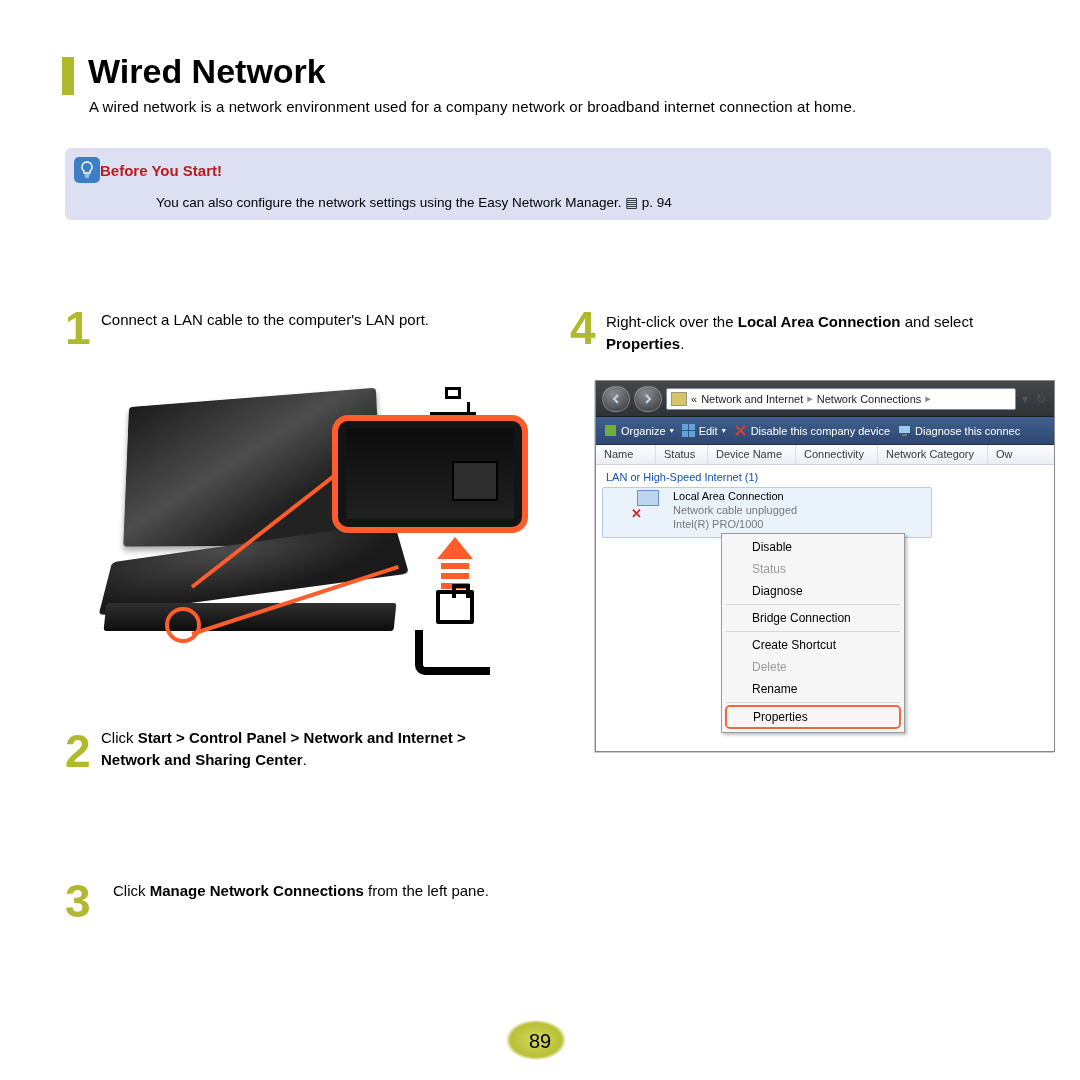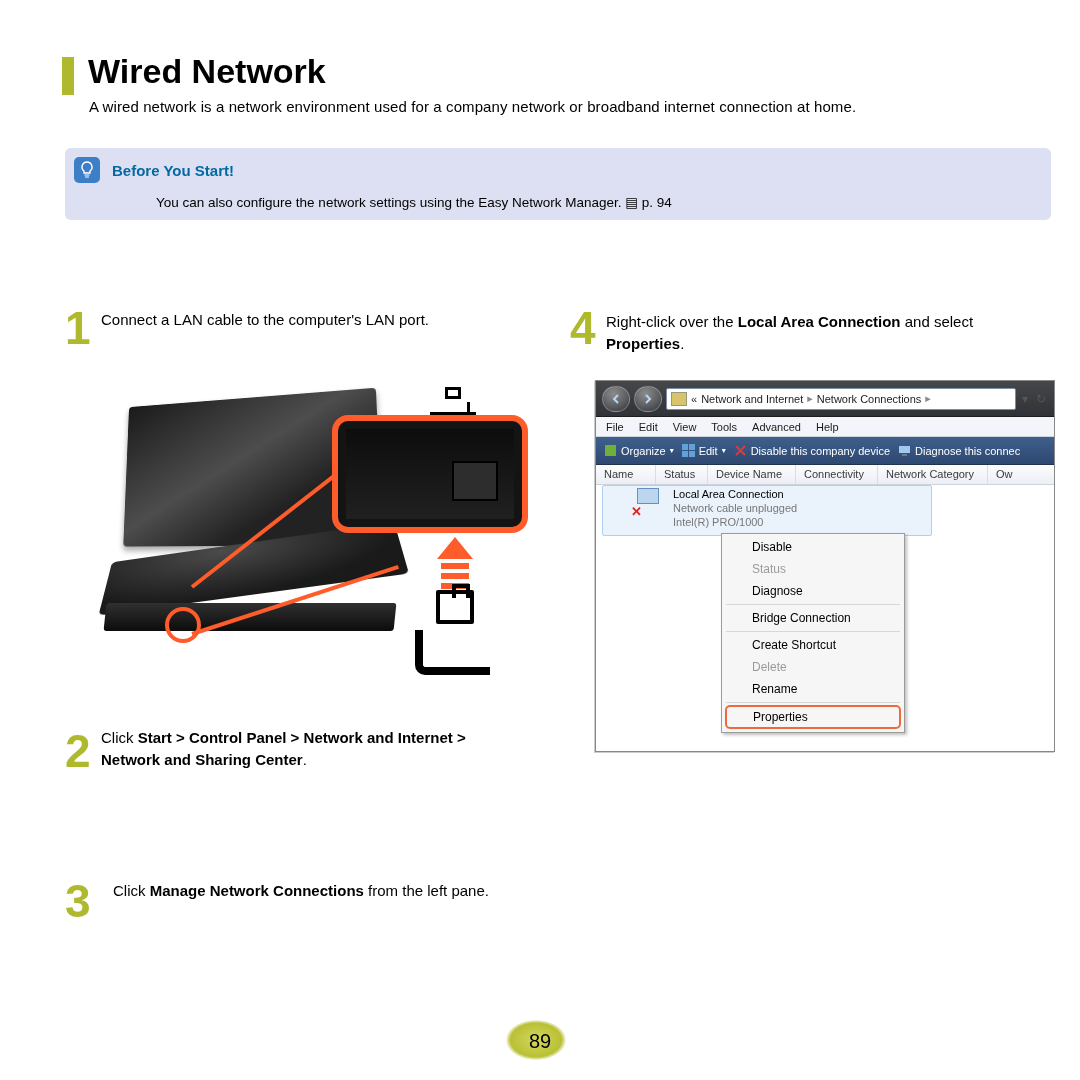--- a/index.html
+++ b/index.html
@@ -53,25 +53,25 @@
     height: 26px;
     background: #3d7fc6;
     border-radius: 5px;
     display: flex;
     align-items: center;
     justify-content: center;
   }
   .bulb-box svg { width: 14px; height: 18px; }
   .before-title {
     position: absolute;
-    left: 112px;
+    left: 100px;
     top: 162px;
     font-size: 15px;
     font-weight: bold;
-    color: #0369a1;
+    color: #b91c1c;
   }
   .before-body {
     position: absolute;
     left: 112px;
     top: 194px;
     font-size: 13.5px;
     color: #000;
     margin-left: 44px;
   }
 
@@ -314,28 +314,20 @@
       <span class="folder-ico"></span>
       <span>«</span>
       <span style="margin-left:4px">Network and Internet</span>
       <span class="sep">▸</span>
       <span>Network Connections</span>
       <span class="sep">▸</span>
     </div>
     <span class="dropdown-arrow">▾</span>
     <span class="dropdown-arrow">↻</span>
   </div>
-  <div class="menubar">
-    <span>File</span>
-    <span>Edit</span>
-    <span>View</span>
-    <span>Tools</span>
-    <span>Advanced</span>
-    <span>Help</span>
-  </div>
   <div class="toolbar2">
     <div class="tb-btn">
         <span class="sq green">
           <svg viewBox="0 0 13 13">
             <rect x="1" y="1" width="11" height="11" fill="#6fb03a"></rect>
           </svg>
         </span>
         <span>Organize</span>
         <span class="arrd">▾</span>
       </div>
@@ -370,20 +362,21 @@
       </div>
   </div>
   <div class="colheader">
     <div style="width:60px">Name</div>
     <div style="width:52px">Status</div>
     <div style="width:88px">Device Name</div>
     <div style="width:82px">Connectivity</div>
     <div style="width:110px">Network Category</div>
     <div style="flex:1;border-right:0">Ow</div>
   </div>
+  <div class="grouphdr">LAN or High-Speed Internet (1)</div>
   <div class="conn-row">
     <div class="ic">
         <div class="pc"></div>
         <div class="redx">✕</div>
       </div>
     <div class="conn-text">
       <div class="l1">Local Area Connection</div>
       <div class="l2">Network cable unplugged</div>
       <div class="l3">Intel(R) PRO/1000</div>
     </div>

